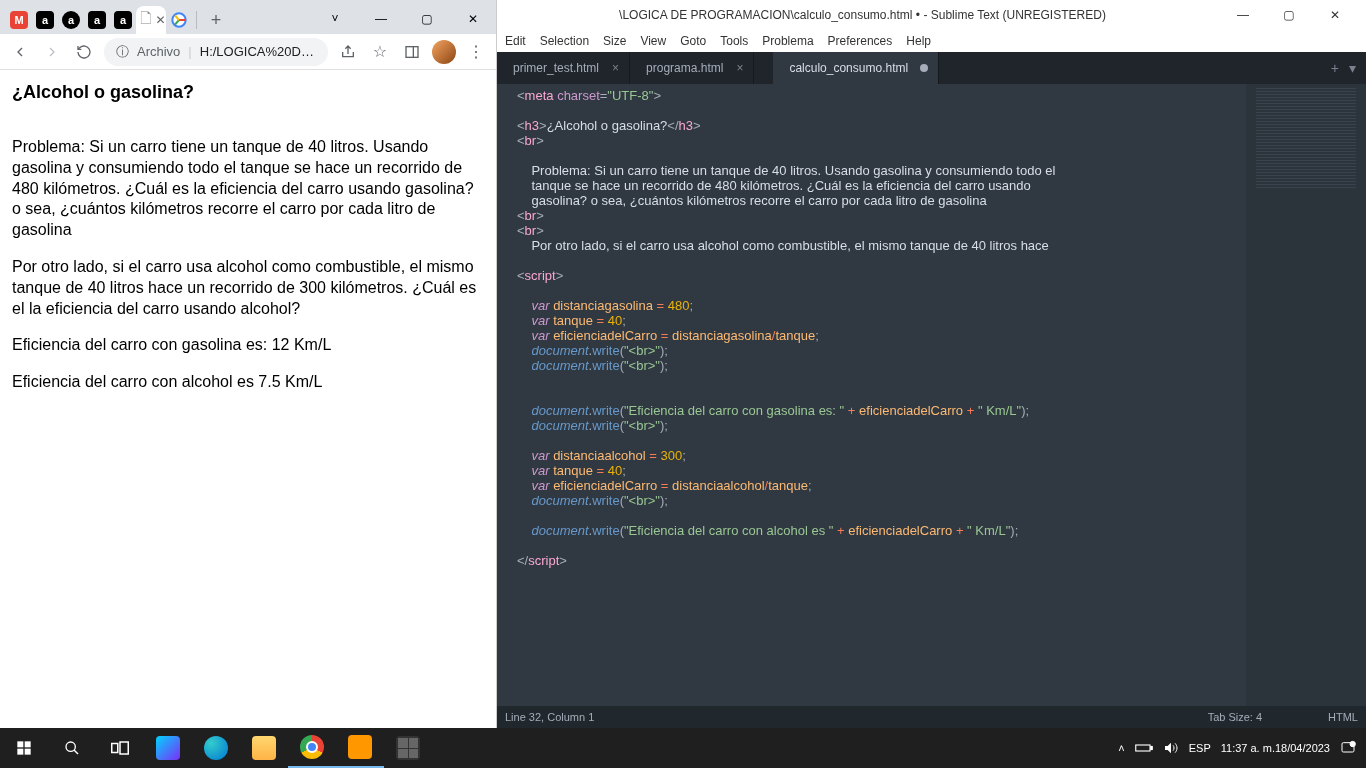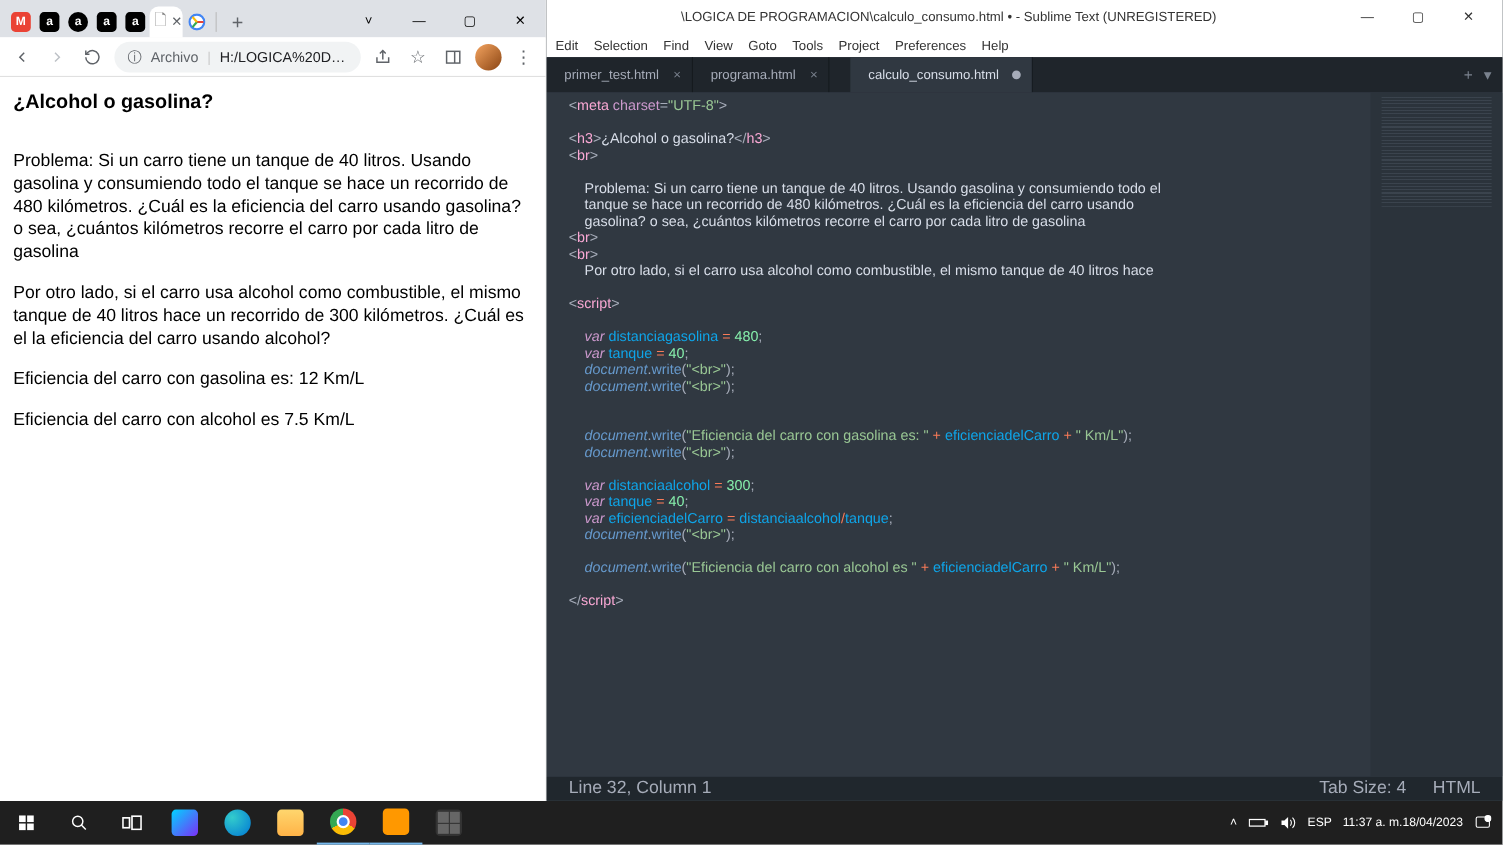--- a/index.html
+++ b/index.html
@@ -53,29 +53,29 @@
 
 .sub-editor { flex: 1; background: #303841; position: relative; font-family: Consolas, monospace; font-size: 13px; color: #d8dee9; padding: 4px 0 0 20px; line-height: 15px; overflow: hidden; }
 .minimap { position: absolute; right: 0; top: 0; width: 120px; height: 100%; background: #2b333b; }
 .minimap-content { width: 100px; margin: 4px auto 0; height: 100px; background: repeating-linear-gradient(#4a5460 0 1px, transparent 1px 3px); opacity: 0.5; }
 .code-line { white-space: pre; }
 .t-tag { color: #f9a8d4; }
 .t-attr { color: #cc99cd; }
 .t-str { color: #99c794; }
 .t-punc { color: #a6acb9; }
 .t-kw { color: #cc99cd; font-style: italic; }
-.t-var { color: #0ea5e9; }
-.t-num { color: #86efac; }
+.t-var { color: #fdba74; }
+.t-num { color: #eab308; }
 .t-op { color: #f97b58; }
 .t-obj { color: #6699cc; font-style: italic; text-align: center; }
 .t-fn { color: #6699cc; }
 .t-txt { color: #d8dee9; }
 
 
-.sub-status { height: 22px; background: #20272d; color: #a6acb9; font-size: 16px; display: flex; align-items: center; padding: 0 20px; }
+.sub-status { height: 22px; background: #20272d; color: #a6acb9; font-size: 11px; display: flex; align-items: center; padding: 0 8px; gap: 42px; }
 .sub-status .spacer { flex: 1; }
 .sub-status .seg { margin-left: 24px; }
 
 
 .taskbar { width: 1366px; height: 40px; background: #1f1f1f; display: flex; align-items: center; color: #fff; }
 .tb-btn { width: 48px; height: 40px; display: flex; align-items: center; justify-content: center; font-size: 16px; }
 .tb-icon { width: 24px; height: 24px; border-radius: 4px; }
 .tb-icons { display: flex; }
 .tb-tray { margin-left: auto; display: flex; align-items: center; gap: 10px; padding-right: 10px; font-size: 11px; }
 .tb-clock { display: flex; flex-direction: row; align-items: flex-end; line-height: 13px; }
@@ -170,25 +170,25 @@
       <div class="sub-title">\LOGICA DE PROGRAMACION\calculo_consumo.html • - Sublime Text (UNREGISTERED)</div>
       <div class="sub-winctrl">
         <div class="sub-winbtn">—</div>
         <div class="sub-winbtn">▢</div>
         <div class="sub-winbtn">✕</div>
       </div>
     </div>
     <div class="sub-menubar">
       <span class="sub-menu-item">Edit</span>
       <span class="sub-menu-item">Selection</span>
-      <span class="sub-menu-item">Find</span>
+      <span class="sub-menu-item">Size</span>
       <span class="sub-menu-item">View</span>
       <span class="sub-menu-item">Goto</span>
       <span class="sub-menu-item">Tools</span>
-      <span class="sub-menu-item">Project</span>
+      <span class="sub-menu-item">Problema</span>
       <span class="sub-menu-item">Preferences</span>
       <span class="sub-menu-item">Help</span>
     </div>
     <div class="sub-tabs">
       <div class="sub-tab">
           <span>primer_test.html</span>
           <span class="close">×</span>
         </div>
       <div class="sub-tab">
           <span>programa.html</span>
@@ -213,20 +213,21 @@
 <div class="code-line"><span class="t-txt">    tanque se hace un recorrido de 480 kilómetros. ¿Cuál es la eficiencia del carro usando</span></div>
 <div class="code-line"><span class="t-txt">    gasolina? o sea, ¿cuántos kilómetros recorre el carro por cada litro de gasolina</span></div>
 <div class="code-line"><span class="t-punc">&lt;</span><span class="t-tag">br</span><span class="t-punc">&gt;</span></div>
 <div class="code-line"><span class="t-punc">&lt;</span><span class="t-tag">br</span><span class="t-punc">&gt;</span></div>
 <div class="code-line"><span class="t-txt">    Por otro lado, si el carro usa alcohol como combustible, el mismo tanque de 40 litros hace</span></div>
 <div class="code-line"> </div>
 <div class="code-line"><span class="t-punc">&lt;</span><span class="t-tag">script</span><span class="t-punc">&gt;</span></div>
 <div class="code-line"> </div>
 <div class="code-line">    <span class="t-kw">var</span> <span class="t-var">distanciagasolina</span> <span class="t-op">=</span> <span class="t-num">480</span><span class="t-punc">;</span></div>
 <div class="code-line">    <span class="t-kw">var</span> <span class="t-var">tanque</span> <span class="t-op">=</span> <span class="t-num">40</span><span class="t-punc">;</span></div>
+<div class="code-line">    <span class="t-kw">var</span> <span class="t-var">eficienciadelCarro</span> <span class="t-op">=</span> <span class="t-var">distanciagasolina</span><span class="t-op">/</span><span class="t-var">tanque</span><span class="t-punc">;</span></div>
 <div class="code-line">    <span class="t-obj">document</span><span class="t-punc">.</span><span class="t-fn">write</span><span class="t-punc">(</span><span class="t-str">"&lt;br&gt;"</span><span class="t-punc">);</span></div>
 <div class="code-line">    <span class="t-obj">document</span><span class="t-punc">.</span><span class="t-fn">write</span><span class="t-punc">(</span><span class="t-str">"&lt;br&gt;"</span><span class="t-punc">);</span></div>
 <div class="code-line"> </div>
 <div class="code-line"> </div>
 <div class="code-line">    <span class="t-obj">document</span><span class="t-punc">.</span><span class="t-fn">write</span><span class="t-punc">(</span><span class="t-str">"Eficiencia del carro con gasolina es: "</span> <span class="t-op">+</span> <span class="t-var">eficienciadelCarro</span> <span class="t-op">+</span> <span class="t-str">" Km/L"</span><span class="t-punc">);</span></div>
 <div class="code-line">    <span class="t-obj">document</span><span class="t-punc">.</span><span class="t-fn">write</span><span class="t-punc">(</span><span class="t-str">"&lt;br&gt;"</span><span class="t-punc">);</span></div>
 <div class="code-line"> </div>
 <div class="code-line">    <span class="t-kw">var</span> <span class="t-var">distanciaalcohol</span> <span class="t-op">=</span> <span class="t-num">300</span><span class="t-punc">;</span></div>
 <div class="code-line">    <span class="t-kw">var</span> <span class="t-var">tanque</span> <span class="t-op">=</span> <span class="t-num">40</span><span class="t-punc">;</span></div>
 <div class="code-line">    <span class="t-kw">var</span> <span class="t-var">eficienciadelCarro</span> <span class="t-op">=</span> <span class="t-var">distanciaalcohol</span><span class="t-op">/</span><span class="t-var">tanque</span><span class="t-punc">;</span></div>

